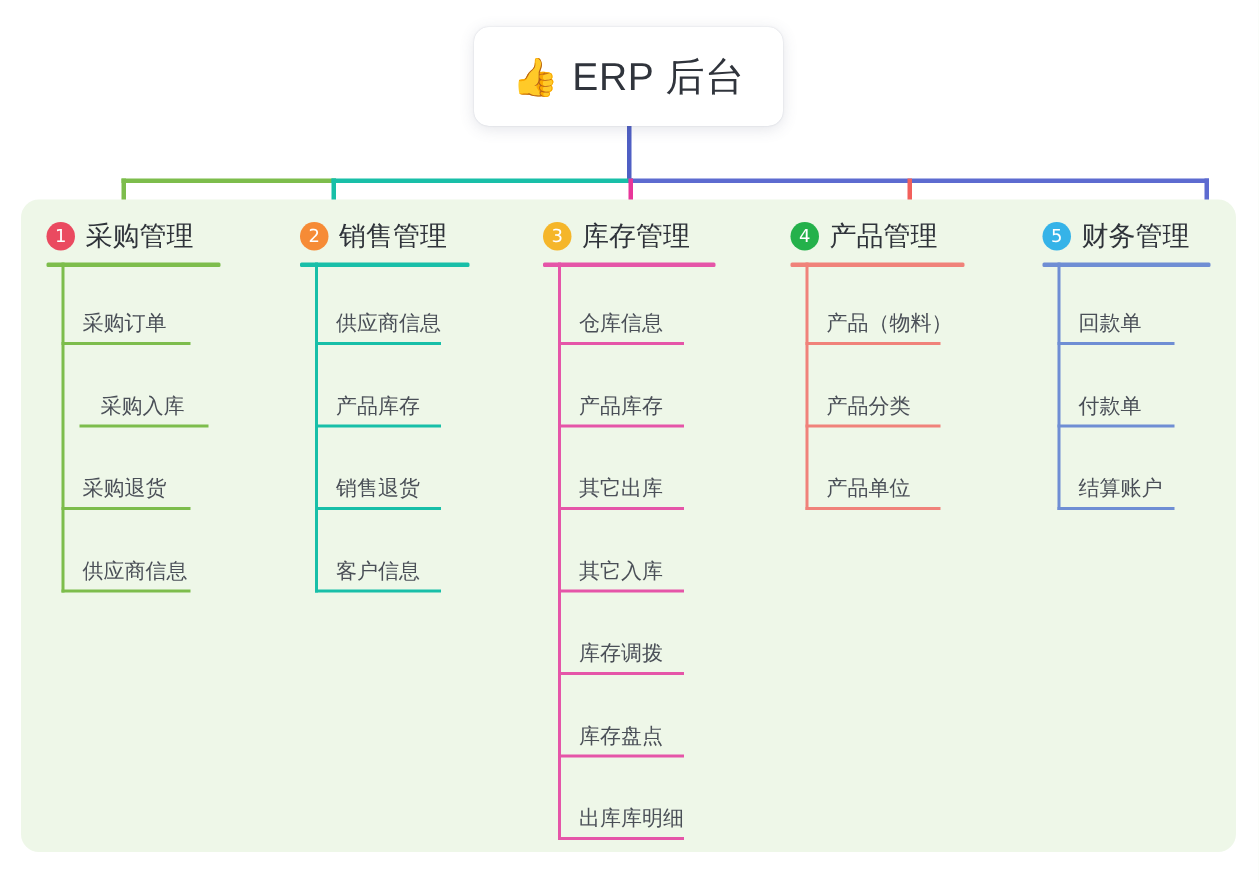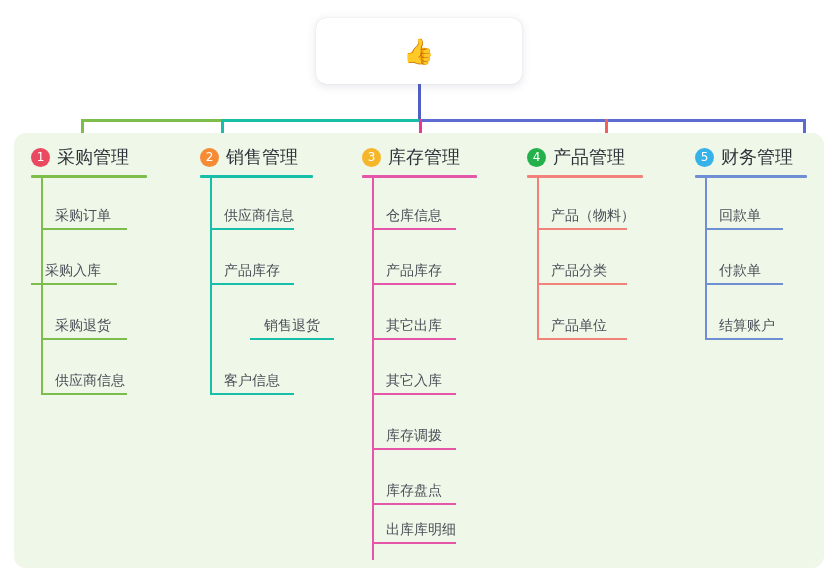--- a/index.html
+++ b/index.html
@@ -128,37 +128,38 @@
     <div class="conn" style="left: 419px; top: 119px; width: 387px; height: 3px; background: rgb(93, 107, 208);"></div>
     <div class="conn" style="left: 81px; top: 119px; width: 3px; height: 26px; background: rgb(125, 189, 76);"></div>
     <div class="conn" style="left: 221px; top: 119px; width: 3px; height: 26px; background: rgb(24, 191, 168);"></div>
     <div class="conn" style="left: 419px; top: 119px; width: 3px; height: 26px; background: rgb(232, 54, 154);"></div>
     <div class="conn" style="left: 605px; top: 119px; width: 3px; height: 26px; background: rgb(242, 96, 92);"></div>
     <div class="conn" style="left: 803px; top: 119px; width: 3px; height: 26px; background: rgb(93, 107, 208);"></div>
   </div>
 
 <div id="root-card">
   <span class="root-emoji">👍</span>
+  <span class="root-title">ERP 后台</span>
 </div>
 
 <div id="panel"></div>
 
 <div id="columns">
     <div class="column" style="left: 31px;">
       <div class="col-header" style="top: 145px;">
         <span class="col-badge" style="background: rgb(234, 74, 96);">1</span>
         <span class="col-title">采购管理</span>
       </div>
       <div class="col-rule" style="left: 0px; top: 175px; width: 116px; background: rgb(125, 189, 76);"></div>
       <div class="col-spine" style="left: 10px; top: 175px; height: 220px; background: rgb(125, 189, 76);"></div>
       <div class="leaf" style="left: 10px; top: 190px; width: 86px;">
         <span class="leaf-label">采购订单</span>
         <div class="leaf-rule" style="width: 86px; background: rgb(125, 189, 76);"></div>
       </div>
-      <div class="leaf" style="left: 0; top: 245px; width: 86px;">
+      <div class="leaf" style="left: 22px; top: 245px; width: 86px;">
         <span class="leaf-label">采购入库</span>
         <div class="leaf-rule" style="width: 86px; background: rgb(125, 189, 76);"></div>
       </div>
       <div class="leaf" style="left: 10px; top: 300px; width: 86px;">
         <span class="leaf-label">采购退货</span>
         <div class="leaf-rule" style="width: 86px; background: rgb(125, 189, 76);"></div>
       </div>
       <div class="leaf" style="left: 10px; top: 355px; width: 86px;">
         <span class="leaf-label">供应商信息</span>
         <div class="leaf-rule" style="width: 86px; background: rgb(125, 189, 76);"></div>
@@ -172,21 +173,21 @@
       <div class="col-rule" style="left: 0px; top: 175px; width: 113px; background: rgb(24, 191, 168);"></div>
       <div class="col-spine" style="left: 10px; top: 175px; height: 220px; background: rgb(24, 191, 168);"></div>
       <div class="leaf" style="left: 10px; top: 190px; width: 84px;">
         <span class="leaf-label">供应商信息</span>
         <div class="leaf-rule" style="width: 84px; background: rgb(24, 191, 168);"></div>
       </div>
       <div class="leaf" style="left: 10px; top: 245px; width: 84px;">
         <span class="leaf-label">产品库存</span>
         <div class="leaf-rule" style="width: 84px; background: rgb(24, 191, 168);"></div>
       </div>
-      <div class="leaf" style="left: 10px; top: 300px; width: 84px; margin-left: 40px;">
+      <div class="leaf" style="left: 10px; top: 300px; width: 84px;">
         <span class="leaf-label">销售退货</span>
         <div class="leaf-rule" style="width: 84px; background: rgb(24, 191, 168);"></div>
       </div>
       <div class="leaf" style="left: 10px; top: 355px; width: 84px;">
         <span class="leaf-label">客户信息</span>
         <div class="leaf-rule" style="width: 84px; background: rgb(24, 191, 168);"></div>
       </div>
     </div>
     <div class="column" style="left: 362px;">
       <div class="col-header" style="top: 145px;">
@@ -212,21 +213,21 @@
         <div class="leaf-rule" style="width: 84px; background: rgb(229, 85, 168);"></div>
       </div>
       <div class="leaf" style="left: 10px; top: 410px; width: 84px;">
         <span class="leaf-label">库存调拨</span>
         <div class="leaf-rule" style="width: 84px; background: rgb(229, 85, 168);"></div>
       </div>
       <div class="leaf" style="left: 10px; top: 465px; width: 84px;">
         <span class="leaf-label">库存盘点</span>
         <div class="leaf-rule" style="width: 84px; background: rgb(229, 85, 168);"></div>
       </div>
-      <div class="leaf" style="left: 10px; top: 504px; width: 84px;">
+      <div class="leaf" style="left: 10px; top: 520px; width: 84px;">
         <span class="leaf-label">出库库明细</span>
         <div class="leaf-rule" style="width: 84px; background: rgb(229, 85, 168);"></div>
       </div>
     </div>
     <div class="column" style="left: 527px;">
       <div class="col-header" style="top: 145px;">
         <span class="col-badge" style="background: rgb(36, 177, 75);">4</span>
         <span class="col-title">产品管理</span>
       </div>
       <div class="col-rule" style="left: 0px; top: 175px; width: 116px; background: rgb(240, 130, 122);"></div>

